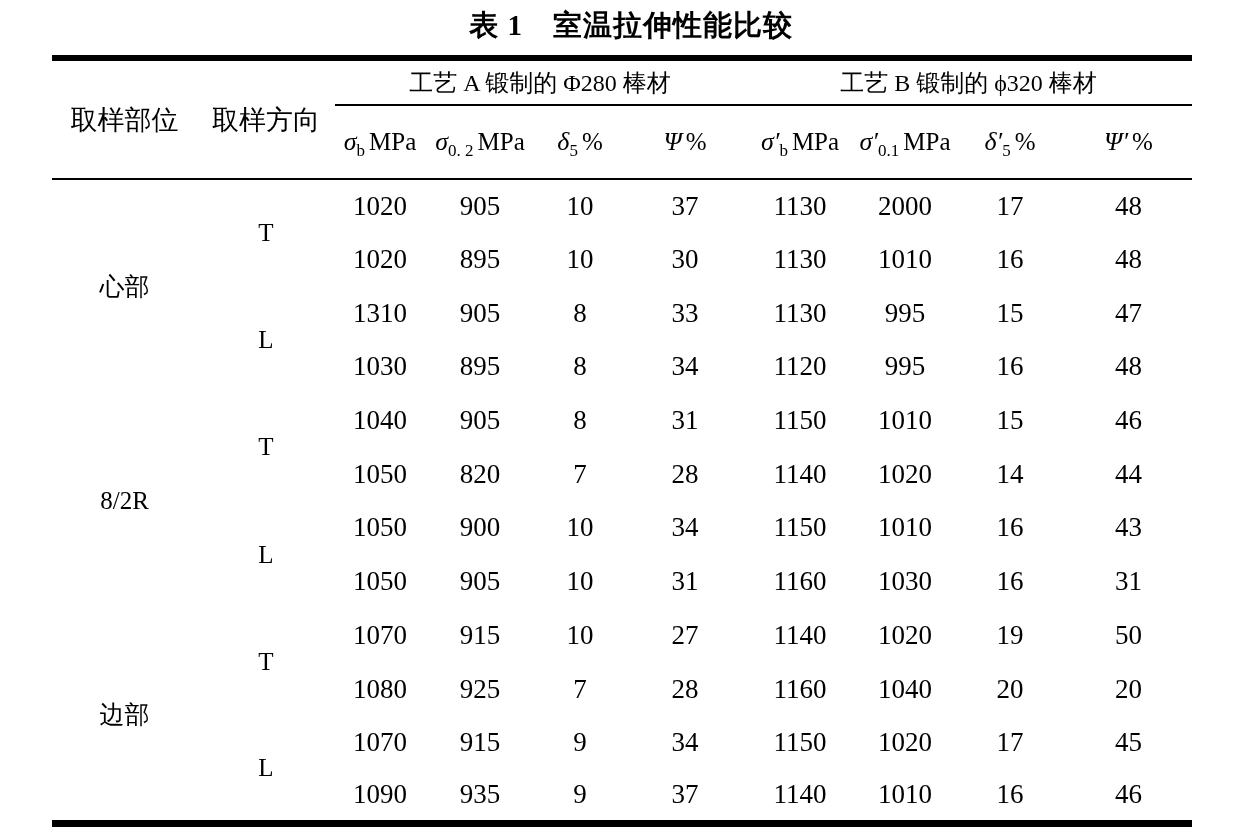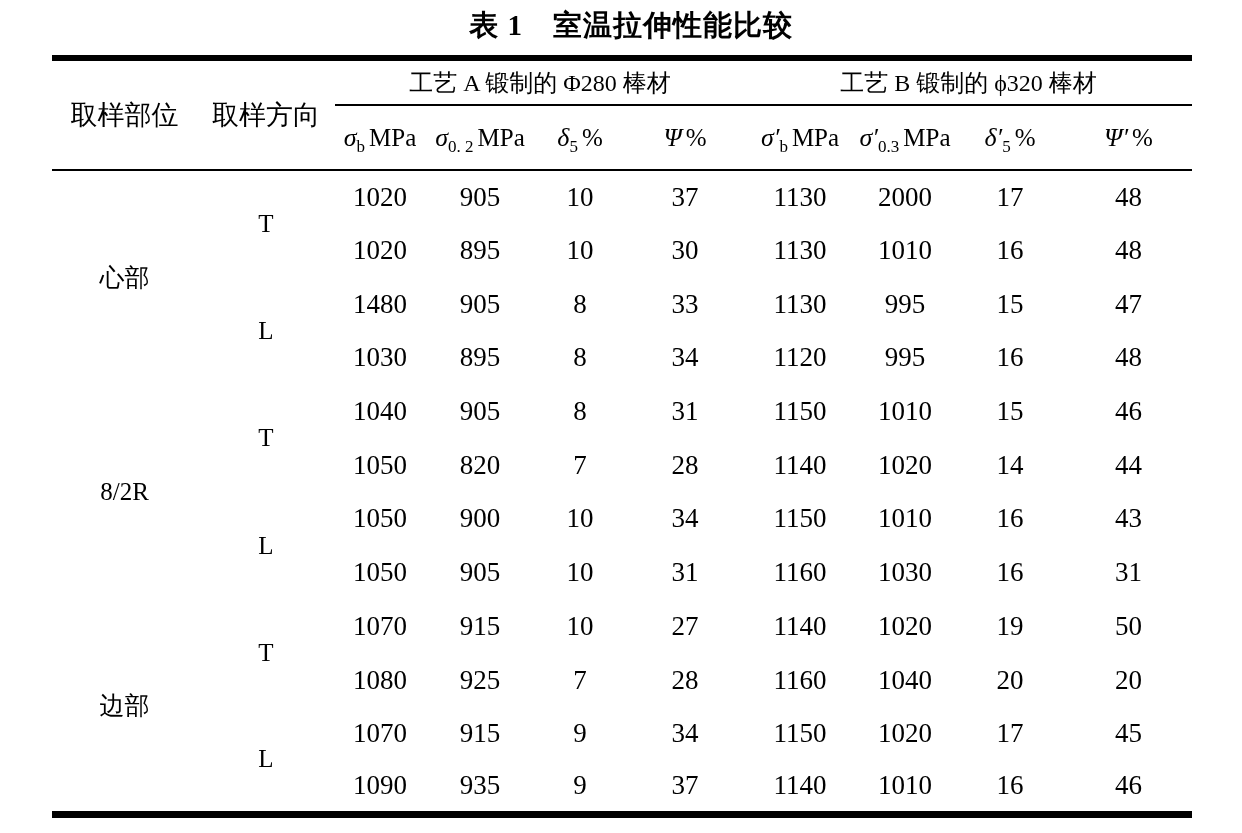--- a/index.html
+++ b/index.html
@@ -28,21 +28,21 @@
     border-bottom:7px solid #000;
     font-size:27px;
   }
   table.tensile th,table.tensile td{
     padding:0;margin:0;
     font-weight:normal;
     text-align:center;vertical-align:middle;
     white-space:nowrap;
   }
   tr.group-row{height:47px;}
-  tr.sub-row{height:65px;}
+  tr.sub-row{height:74px;}
   tbody tr{height:53.7px;}
   th.span2{border-bottom:2px solid #000;font-size:27px;}
   th.group{border-bottom:2px solid #000;font-size:24px;}
   tr.sub-row th{border-bottom:2px solid #000;font-size:26px;}
   .it{font-style:italic;}
   sub{font-size:17px;line-height:0;}
   .unit{margin-left:4px;font-size:25px;}
   td.part,td.dir{font-size:25px;}
   td.num{font-size:27px;}
 </style>
@@ -74,21 +74,21 @@
         <th rowspan="2" class="span2">取样方向</th>
         <th colspan="4" class="group">工艺 A 锻制的 Φ280 棒材</th>
         <th colspan="4" class="group">工艺 B 锻制的 ϕ320 棒材</th>
       </tr>
       <tr class="sub-row">
         <th><span class="it">σ</span><span class="it"></span><sub>b</sub><span class="unit">MPa</span></th>
         <th><span class="it">σ</span><span class="it"></span><sub>0. 2</sub><span class="unit">MPa</span></th>
         <th><span class="it">δ</span><span class="it"></span><sub>5</sub><span class="unit">%</span></th>
         <th><span class="it">Ψ</span><span class="it"></span><sub></sub><span class="unit">%</span></th>
         <th><span class="it">σ</span><span class="it">′</span><sub>b</sub><span class="unit">MPa</span></th>
-        <th><span class="it">σ</span><span class="it">′</span><sub>0.3</sub><span class="unit">MPa</span></th>
+        <th><span class="it">σ</span><span class="it">′</span><sub>0.1</sub><span class="unit">MPa</span></th>
         <th><span class="it">δ</span><span class="it">′</span><sub>5</sub><span class="unit">%</span></th>
         <th><span class="it">Ψ</span><span class="it">′</span><sub></sub><span class="unit">%</span></th>
       </tr>
     </thead>
     <tbody>
         <tr>
           <td class="part" rowspan="4">心部</td>
           <td class="dir" rowspan="2">T</td>
           <td class="num">1020</td>
           <td class="num">905</td>
@@ -104,21 +104,21 @@
           <td class="num">895</td>
           <td class="num">10</td>
           <td class="num">30</td>
           <td class="num">1130</td>
           <td class="num">1010</td>
           <td class="num">16</td>
           <td class="num">48</td>
         </tr>
         <tr>
           <td class="dir" rowspan="2">L</td>
-          <td class="num">1480</td>
+          <td class="num">1310</td>
           <td class="num">905</td>
           <td class="num">8</td>
           <td class="num">33</td>
           <td class="num">1130</td>
           <td class="num">995</td>
           <td class="num">15</td>
           <td class="num">47</td>
         </tr>
         <tr>
           <td class="num">1030</td>

